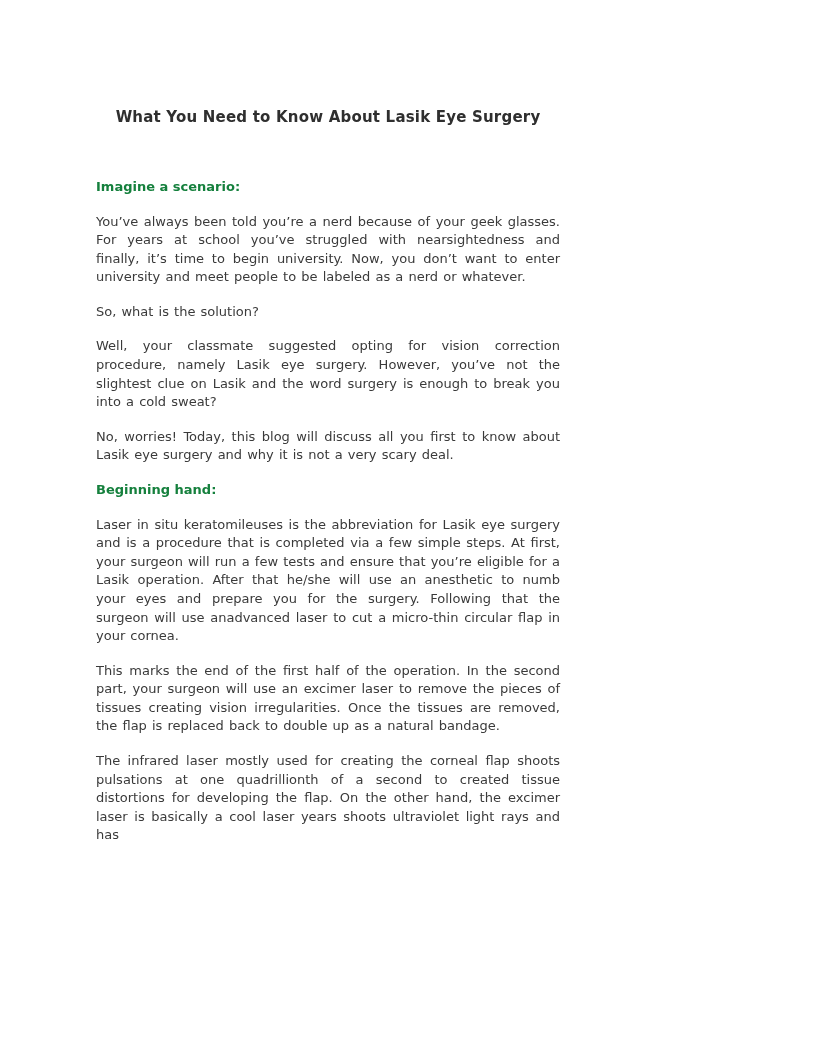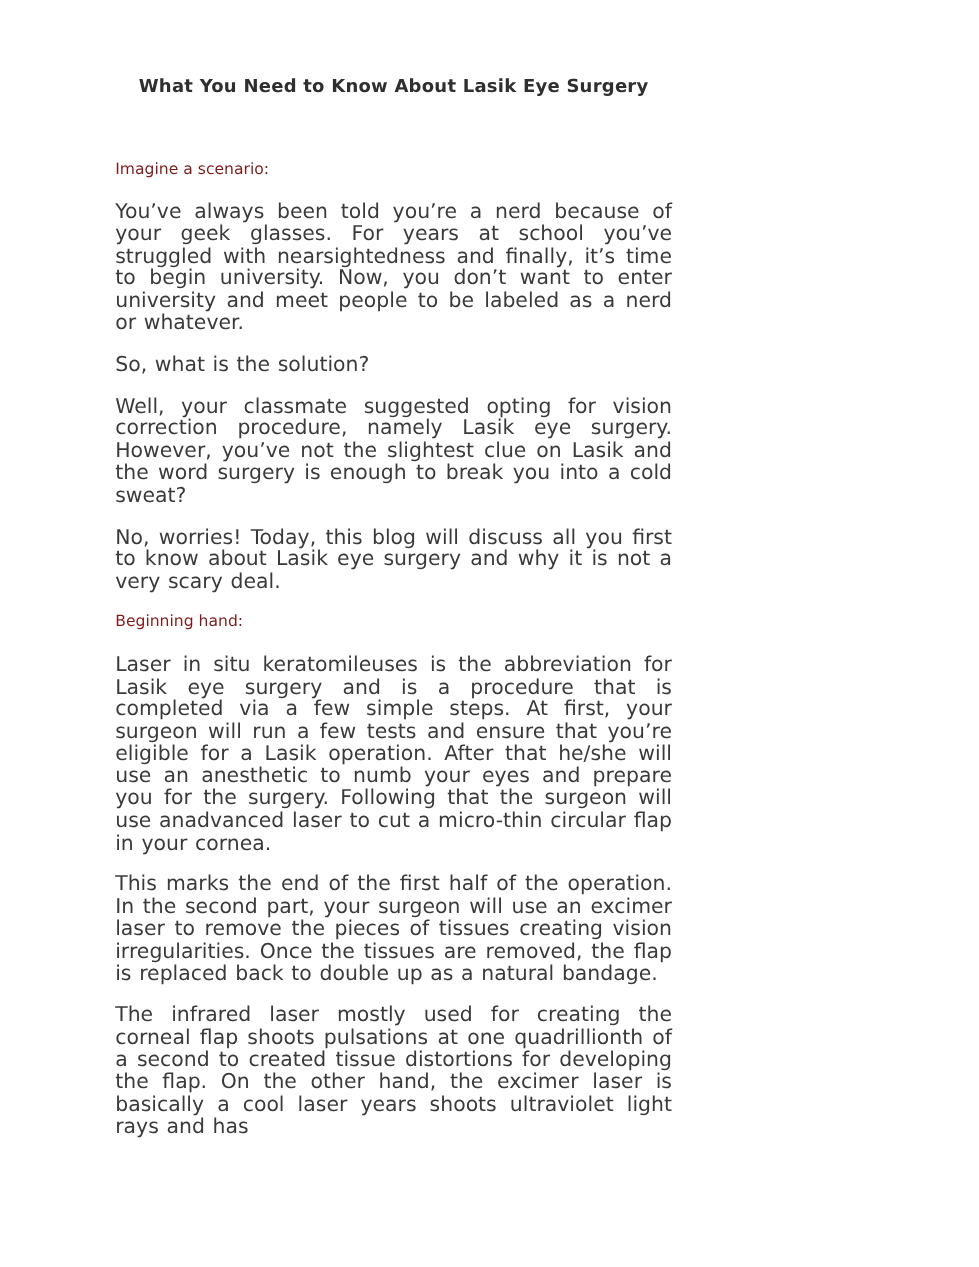--- a/index.html
+++ b/index.html
@@ -11,42 +11,42 @@
       width: 816px;
       height: 1056px;
       font-family: "DejaVu Sans", sans-serif;
       color: #333333;
       overflow: hidden;
     }
     .page {
       box-sizing: border-box;
       width: 656px;
       height: 1056px;
-      padding: 62px 96px 0 96px;
+      padding: 107px 96px 0 96px;
       background: #ffffff;
       overflow: hidden;
     }
     .doc-title {
       font-size: 15px;
       line-height: 21px;
       font-weight: bold;
       text-align: center;
       margin: 0 0 50px 0;
       color: #2f2f2f;
       letter-spacing: 0.2px;
     }
     .heading {
       font-size: 13px;
       line-height: 18.5px;
-      font-weight: normal;
+      font-weight: bold;
       margin: 0 0 16px 0;
-      color: #7f1d1d;
+      color: #15803d;
     }
     .para {
-      font-size: 17px;
+      font-size: 13px;
       line-height: 18.6px;
       text-align: justify;
       margin: 15px 0 16px 0;
       color: #3a3a3a;
       word-spacing: 1px;
     }
   </style>
 </head>
 <body>
 

